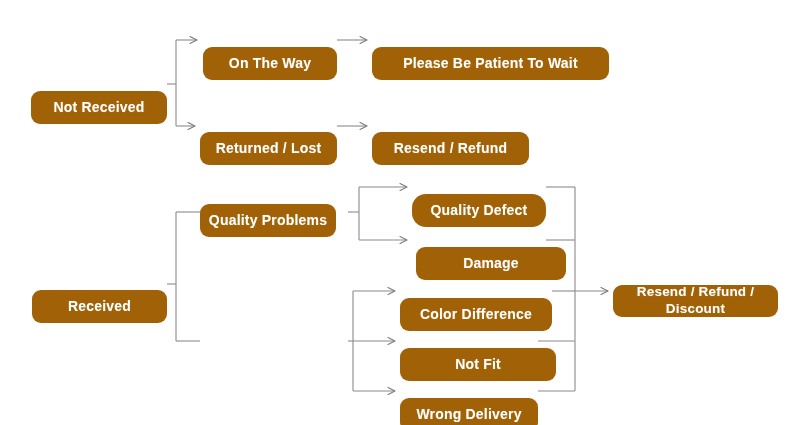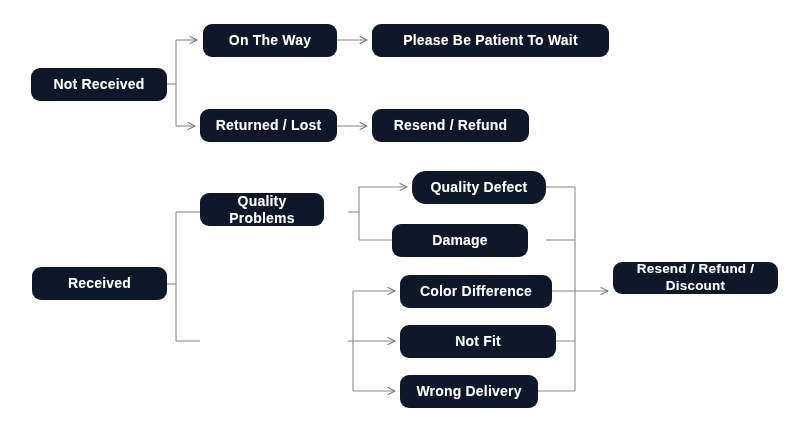--- a/index.html
+++ b/index.html
@@ -25,30 +25,31 @@
     height: 425px;
     pointer-events: none;
   }
   .node {
     position: absolute;
     box-sizing: border-box;
     display: flex;
     align-items: center;
     justify-content: center;
     text-align: center;
-    background: #0f172a;
+    background: #a16207;
     color: #ffffff;
     border-radius: 9px;
     font-family: "Liberation Sans", sans-serif;
     font-size: 14px;
     font-weight: 700;
     letter-spacing: 0.2px;
     line-height: 1.2;
     padding: 8px 6px;
     text-shadow: 0 0 1px rgba(255,255,255,0.25);
+    margin-top: 23px;
   }
   .node.two-line {
     font-size: 13.5px;
     line-height: 1.25;
   }
 </style>
 </head>
 <body>
 
 <div id="flow-root">
@@ -103,26 +104,26 @@
   <div class="node" style="left:203px;top:24px;width:134px;height:33px;">On The Way</div>
 
   <div class="node" style="left:200px;top:109px;width:137px;height:33px;">Returned / Lost</div>
 
   <div class="node" style="left:372px;top:24px;width:237px;height:33px;">Please Be Patient To Wait</div>
 
   <div class="node" style="left:372px;top:109px;width:157px;height:33px;">Resend / Refund</div>
 
   <div class="node" style="left:32px;top:267px;width:135px;height:33px;">Received</div>
 
-  <div class="node" style="left:200px;top:193px;width:124px;height:33px;">Quality Problems</div>
+  <div class="node" style="left:200px;top:181px;width:136px;height:33px;">Quality Problems</div>
 
 
   <div class="node" style="left:412px;top:171px;width:134px;height:33px;border-radius:14px;">Quality Defect</div>
 
-  <div class="node" style="left:392px;top:224px;width:136px;height:33px;">Damage</div>
+  <div class="node" style="left:416px;top:224px;width:150px;height:33px;">Damage</div>
 
   <div class="node" style="left:400px;top:275px;width:152px;height:33px;">Color Difference</div>
 
   <div class="node" style="left:400px;top:325px;width:156px;height:33px;">Not Fit</div>
 
   <div class="node" style="left:400px;top:375px;width:138px;height:33px;">Wrong Delivery</div>
 
   <div class="node two-line" style="left:613px;top:262px;width:165px;height:32px;white-space:pre-line;">Resend / Refund /
 Discount</div>
 

